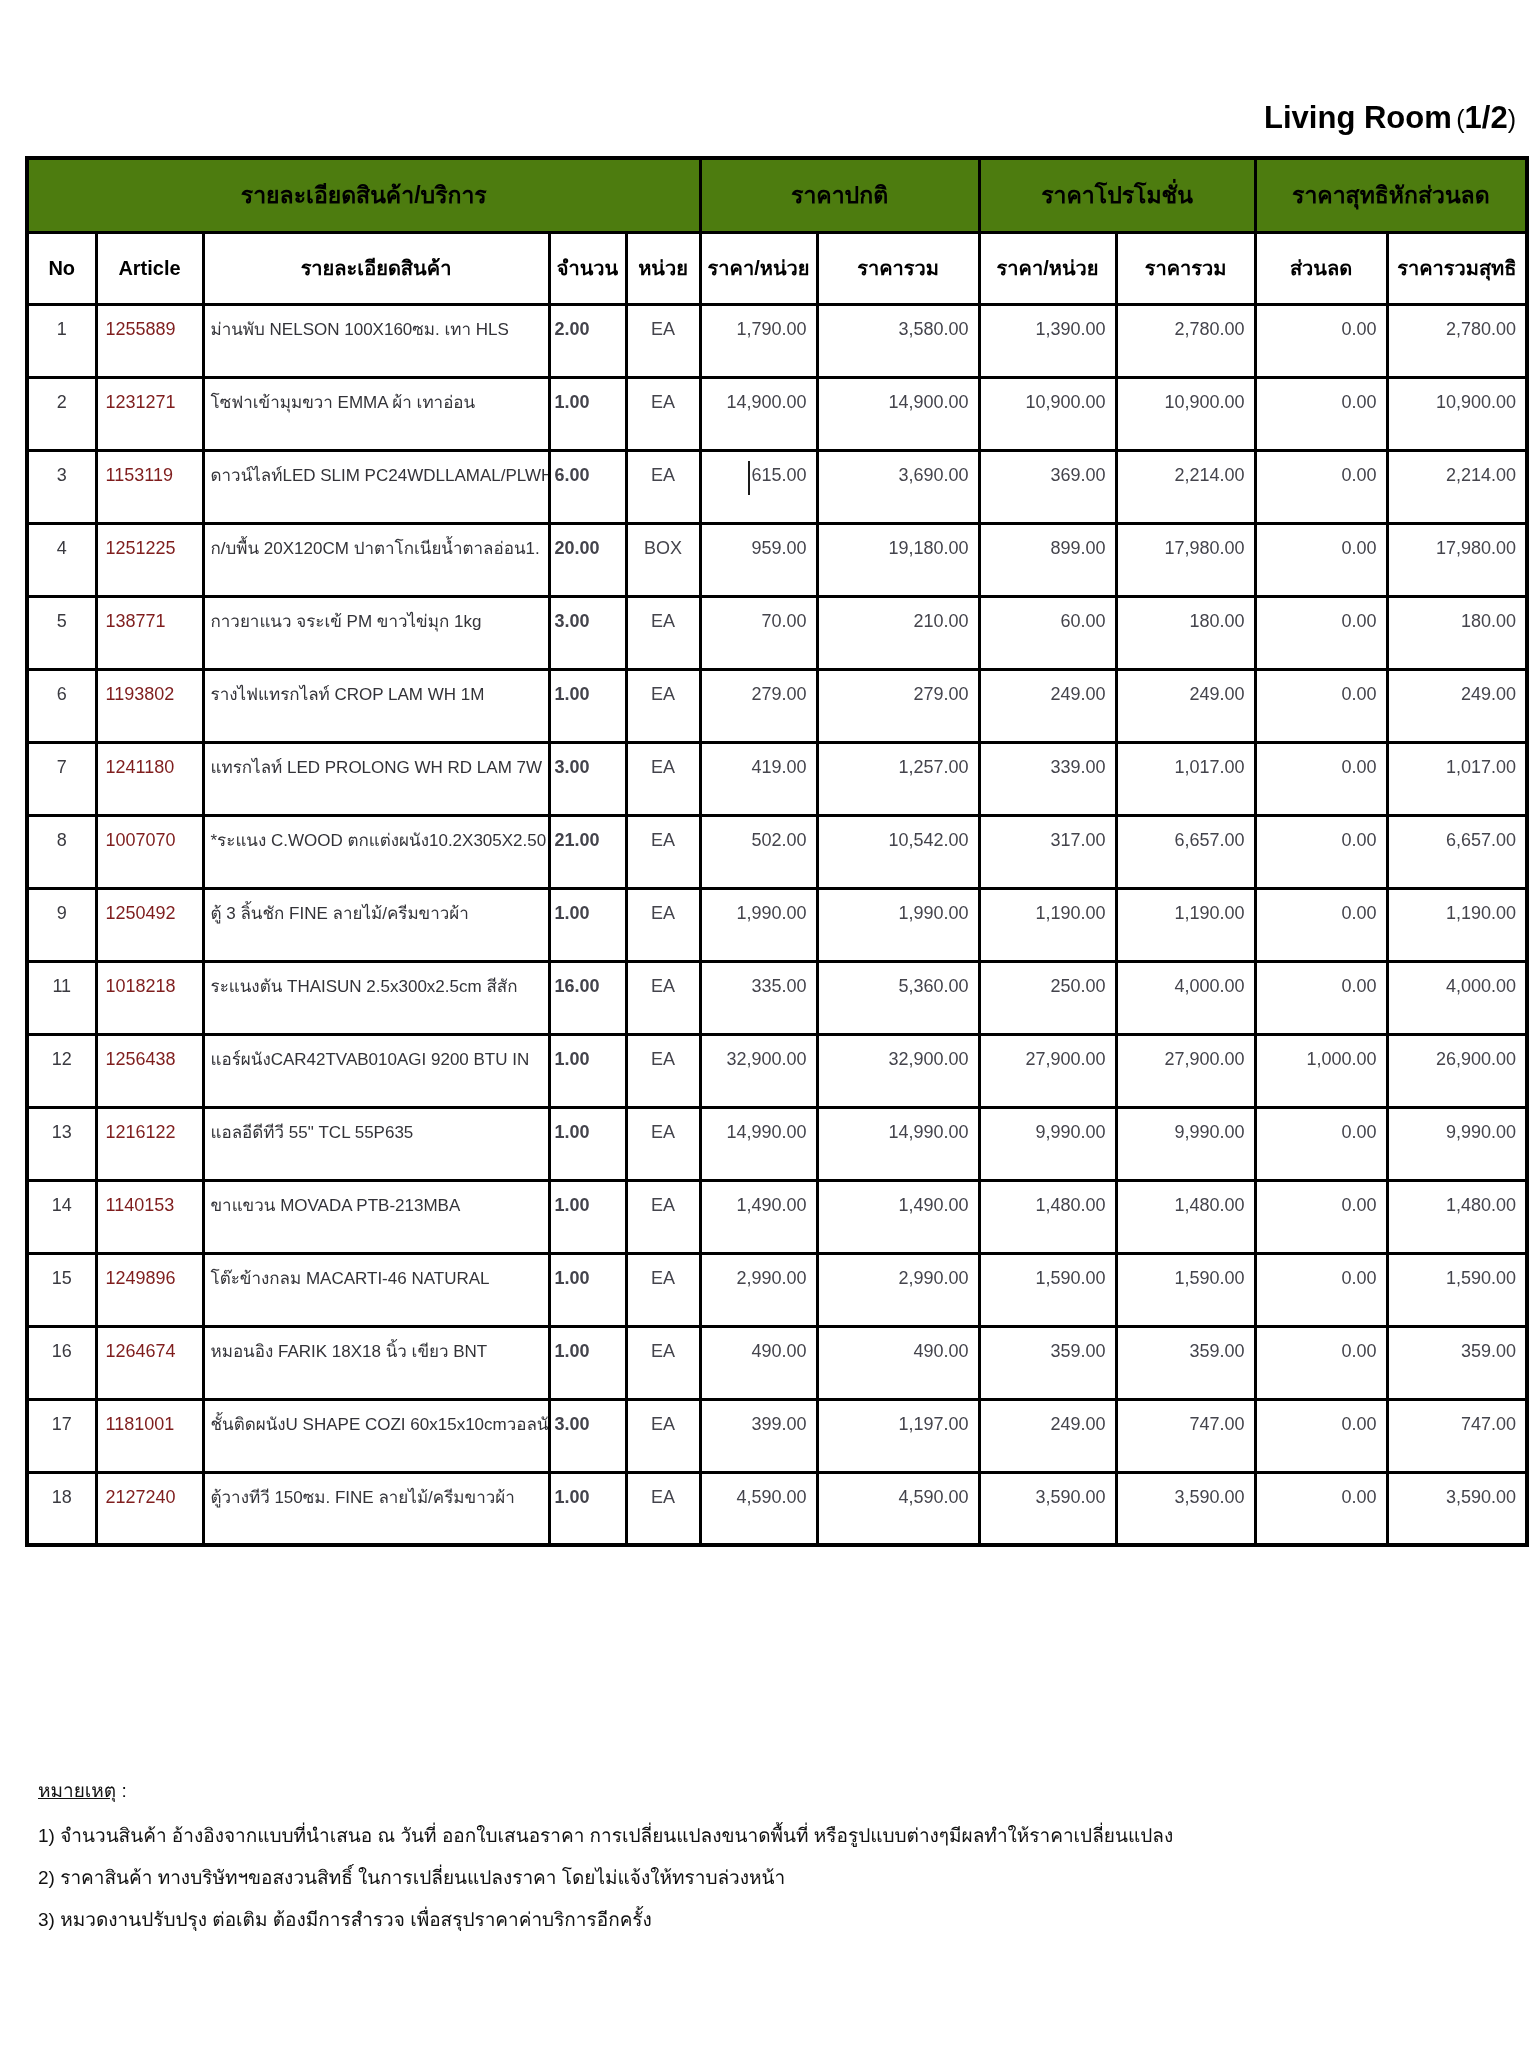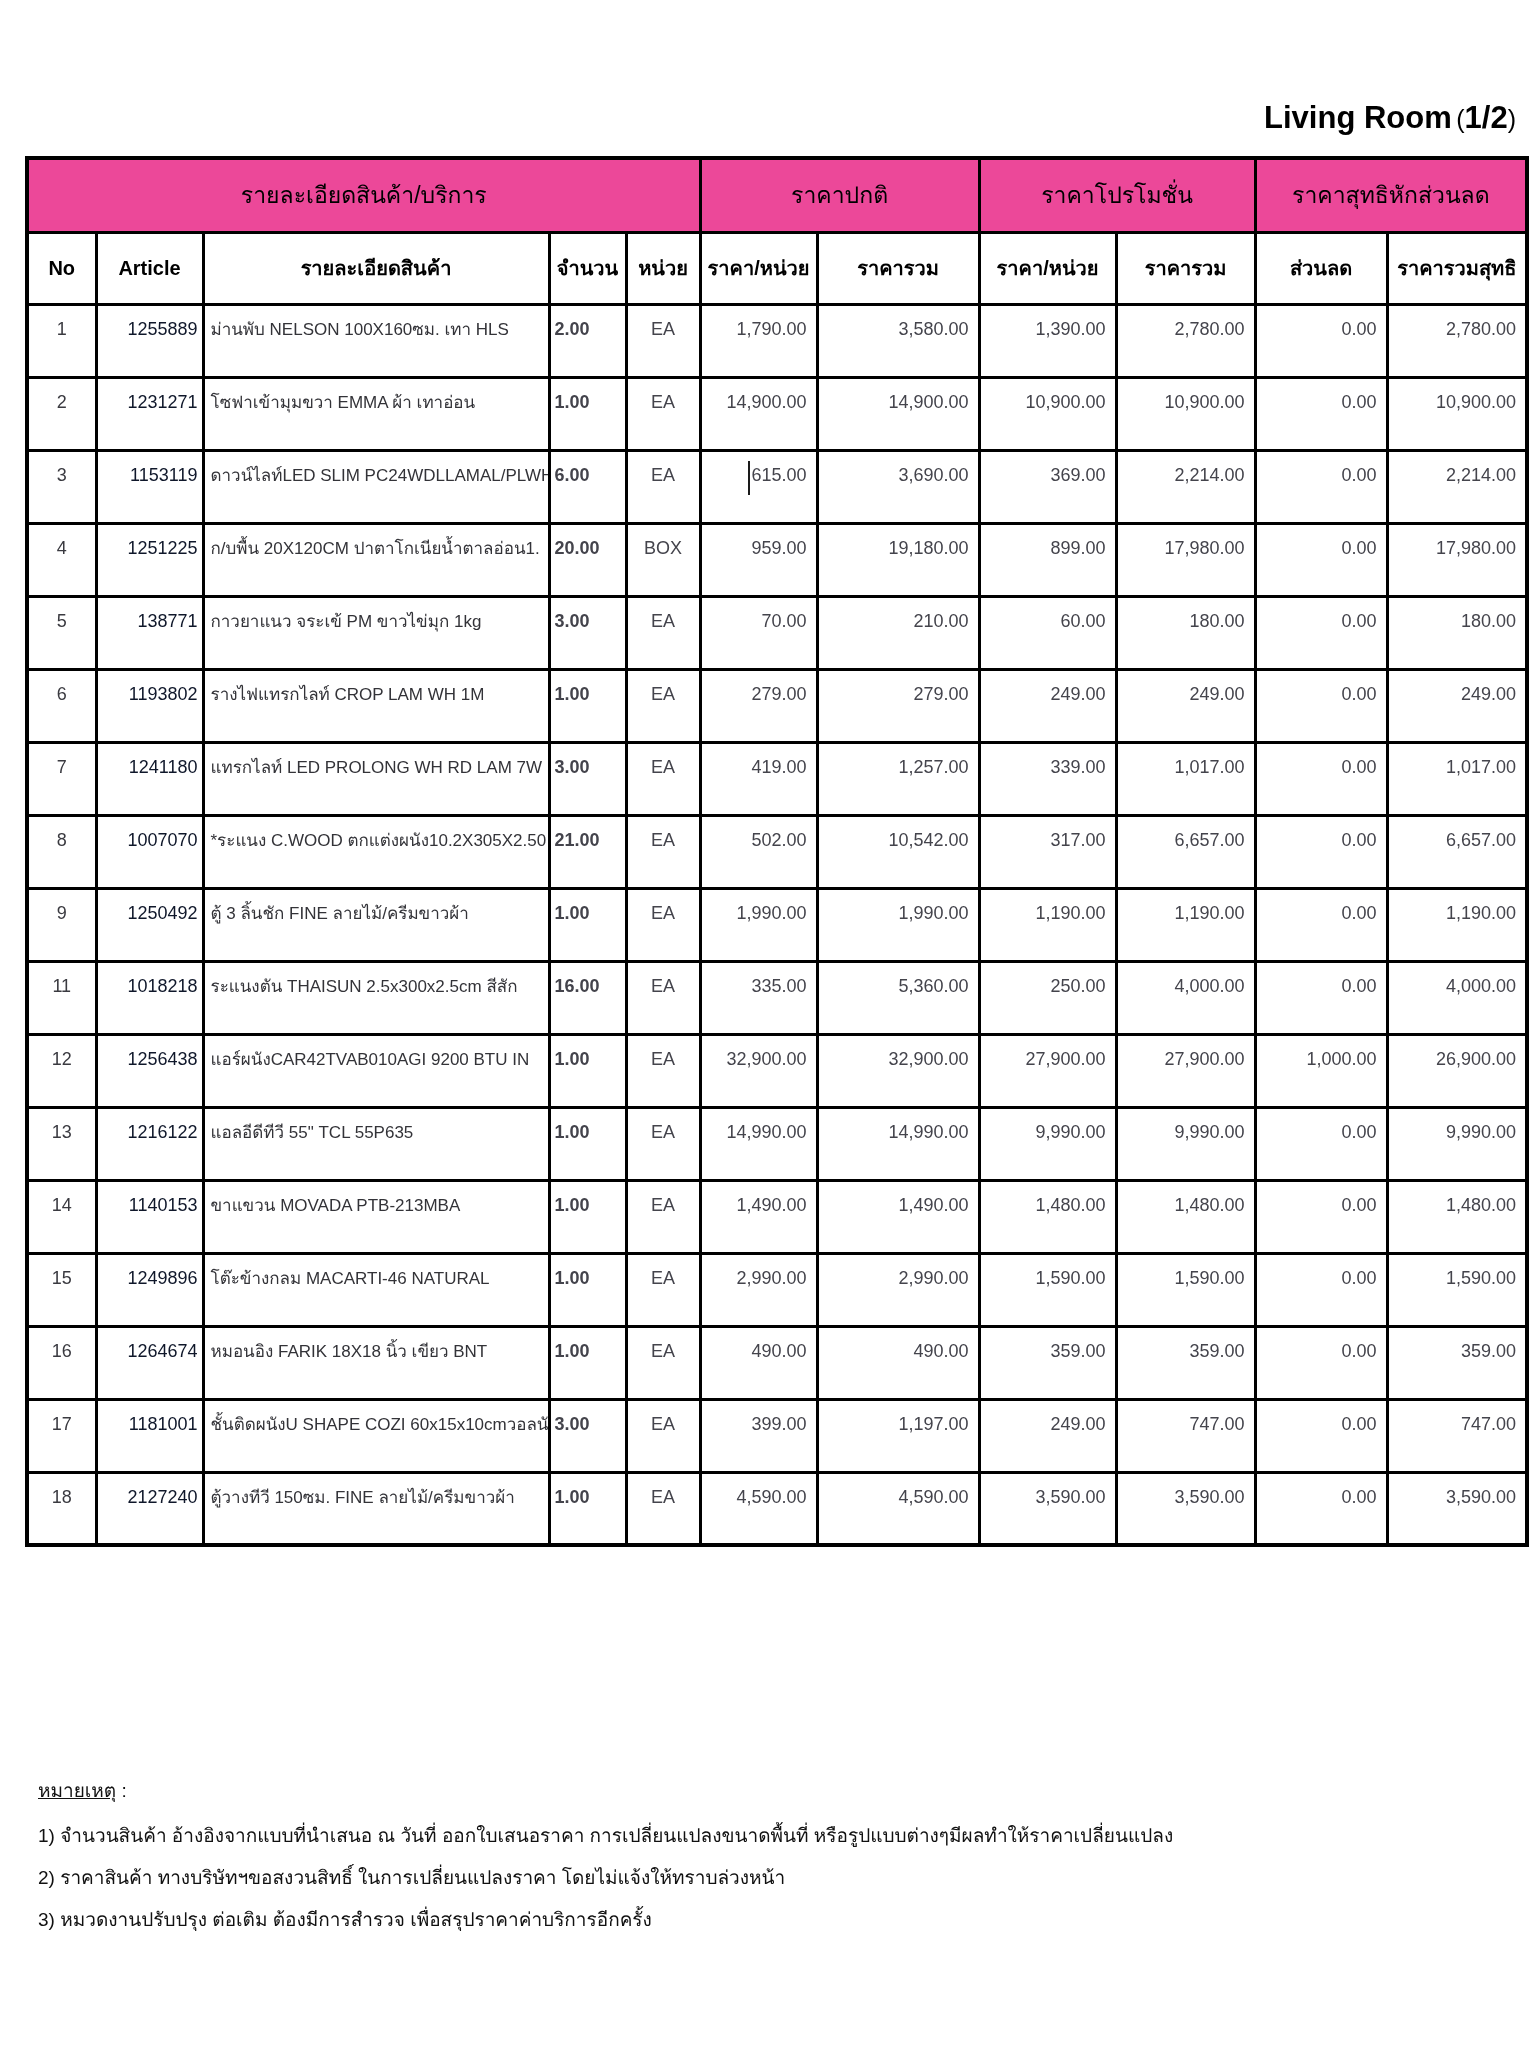--- a/index.html
+++ b/index.html
@@ -21,33 +21,33 @@
     margin:12px 0 0 25px;
     width:1500px;
     border:4px solid #000;
   }
   col.w-no{width:69px} col.w-article{width:107px} col.w-desc{width:346px}
   col.w-qty{width:77px} col.w-unit{width:74px} col.w-p1u{width:117px}
   col.w-p1t{width:162px} col.w-p2u{width:137px} col.w-p2t{width:139px}
   col.w-disc{width:132px} col.w-net{width:140px}
   th,td{border:3px solid #000;box-sizing:border-box;}
   th.gh{
-    background:#ec4899;height:74px;font-size:23px;font-weight:normal;
+    background:#4d7c0f;height:74px;font-size:23px;font-weight:bold;
     text-align:center;vertical-align:middle;color:#000;
   }
   th.sh{
     background:#ffffff;height:72px;font-size:20px;font-weight:bold;
     text-align:center;vertical-align:middle;color:#000;
   }
   td{
     height:73px;vertical-align:top;font-size:18px;color:#44444c;
     padding:13px 4px 0 4px;background:#fff;
   }
   td.c-no{text-align:center;color:#3a3a40;}
-  td.c-article{text-align:right;color:#0f172a;padding-left:8px;}
+  td.c-article{text-align:left;color:#7f1d1d;padding-left:8px;}
   td.c-desc{
     text-align:left;font-size:17px;color:#333338;
     padding:9px 1px 0 6px;white-space:nowrap;overflow:hidden;
   }
   td.c-qty{padding-right:3px;font-weight:bold;}
   td.c-unit{text-align:center;}
   td.c-p1u,td.c-p1t,td.c-p2u,td.c-p2t,td.c-disc,td.c-net{
     text-align:right;padding-right:9px;
   }
   .text-cursor{

